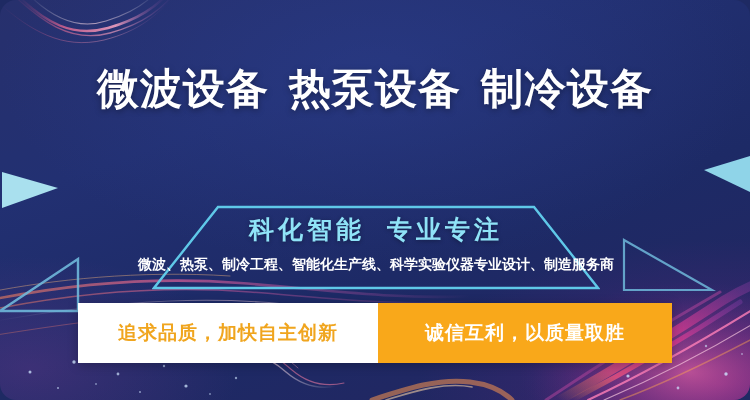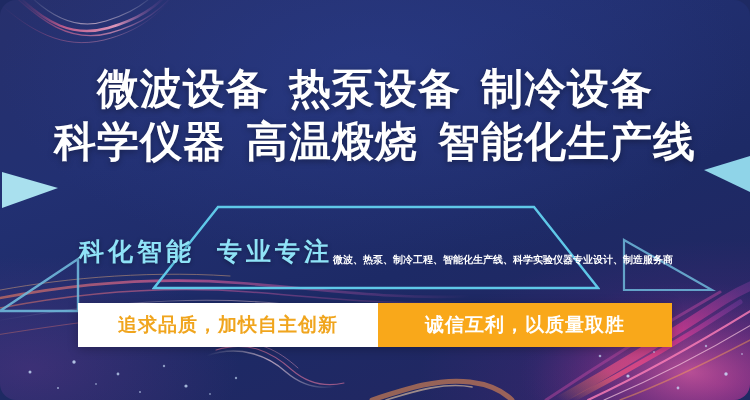--- a/index.html
+++ b/index.html
@@ -51,37 +51,37 @@
   }
   .headline .line1 span{margin:0 0 0 0;}
   .gap{display:inline-block;width:20px;}
 
   
   .trap{
     position:absolute;left:152px;top:205px;width:448px;height:85px;z-index:5;
   }
   .trap svg{display:block;}
   .trap-inner{
-    position:absolute;inset:0;display:flex;flex-direction:row;
-    align-items:center;justify-content:center;font-family:Liberation Mono, monospace;
+    position:absolute;inset:0;display:flex;flex-direction:column;
+    align-items:center;justify-content:flex-start;font-family:Liberation Mono, monospace;
   }
   .slogan{
     color:#8fe3f7;font-size:25px;font-weight:bold;letter-spacing:4px;
     white-space:nowrap;margin-top:8px;
     text-shadow:0 1px 4px rgba(0,0,0,.35);
   }
   .slogan .sgap{display:inline-block;width:22px;}
   .subline{
-    color:#ffffff;font-size:10px;font-weight:bold;letter-spacing:0px;
-    white-space:nowrap;margin-top:24px;
+    color:#ffffff;font-size:14px;font-weight:bold;letter-spacing:0px;
+    white-space:nowrap;margin-top:10px;
   }
 
   
   .ribbons{
-    position:absolute;left:78px;top:303px;height:44px;display:flex;z-index:7;
+    position:absolute;left:78px;top:303px;height:60px;display:flex;z-index:7;
     box-shadow:0 2px 10px rgba(0,0,0,.25);
   }
   .ribbon{
     display:flex;align-items:center;justify-content:center;
     font-size:19px;font-weight:bold;letter-spacing:1px;white-space:nowrap;
   }
   .ribbon-white{width:300px;background:#ffffff;color:#f0a51e;}
   .ribbon-orange{width:294px;background:#f9a81a;color:#ffffff;font-family:Liberation Serif, serif;}
 </style>
 </head>
@@ -195,23 +195,20 @@
   <div class="tri-out tri-out-right">
     <svg viewBox="0 0 96 62" xmlns="http://www.w3.org/2000/svg">
       <path d="M4,8 L92,58 L4,58 Z" fill="none" stroke="#6fb8da" stroke-width="2.2" opacity=".85"></path>
     </svg>
   </div>
 
   <div class="headline">
     <div class="line line1">
       <span>微波设备</span><span class="gap"></span><span>热泵设备</span><span class="gap"></span><span>制冷设备</span>
     </div>
-    <div class="line line2">
-      <span>科学仪器</span><span class="gap"></span><span>高温煅烧</span><span class="gap"></span><span>智能化生产线</span>
-    </div>
   </div>
 
   <div class="trap">
     <svg viewBox="0 0 448 85" xmlns="http://www.w3.org/2000/svg">
       <path d="M66,2 L382,2 L446,83 L2,83 Z" fill="none" stroke="#5fc8e8" stroke-width="2.4"></path>
     </svg>
     <div class="trap-inner">
       <div class="slogan">
         <span>科化智能</span><span class="sgap"></span><span>专业专注</span>
       </div>

